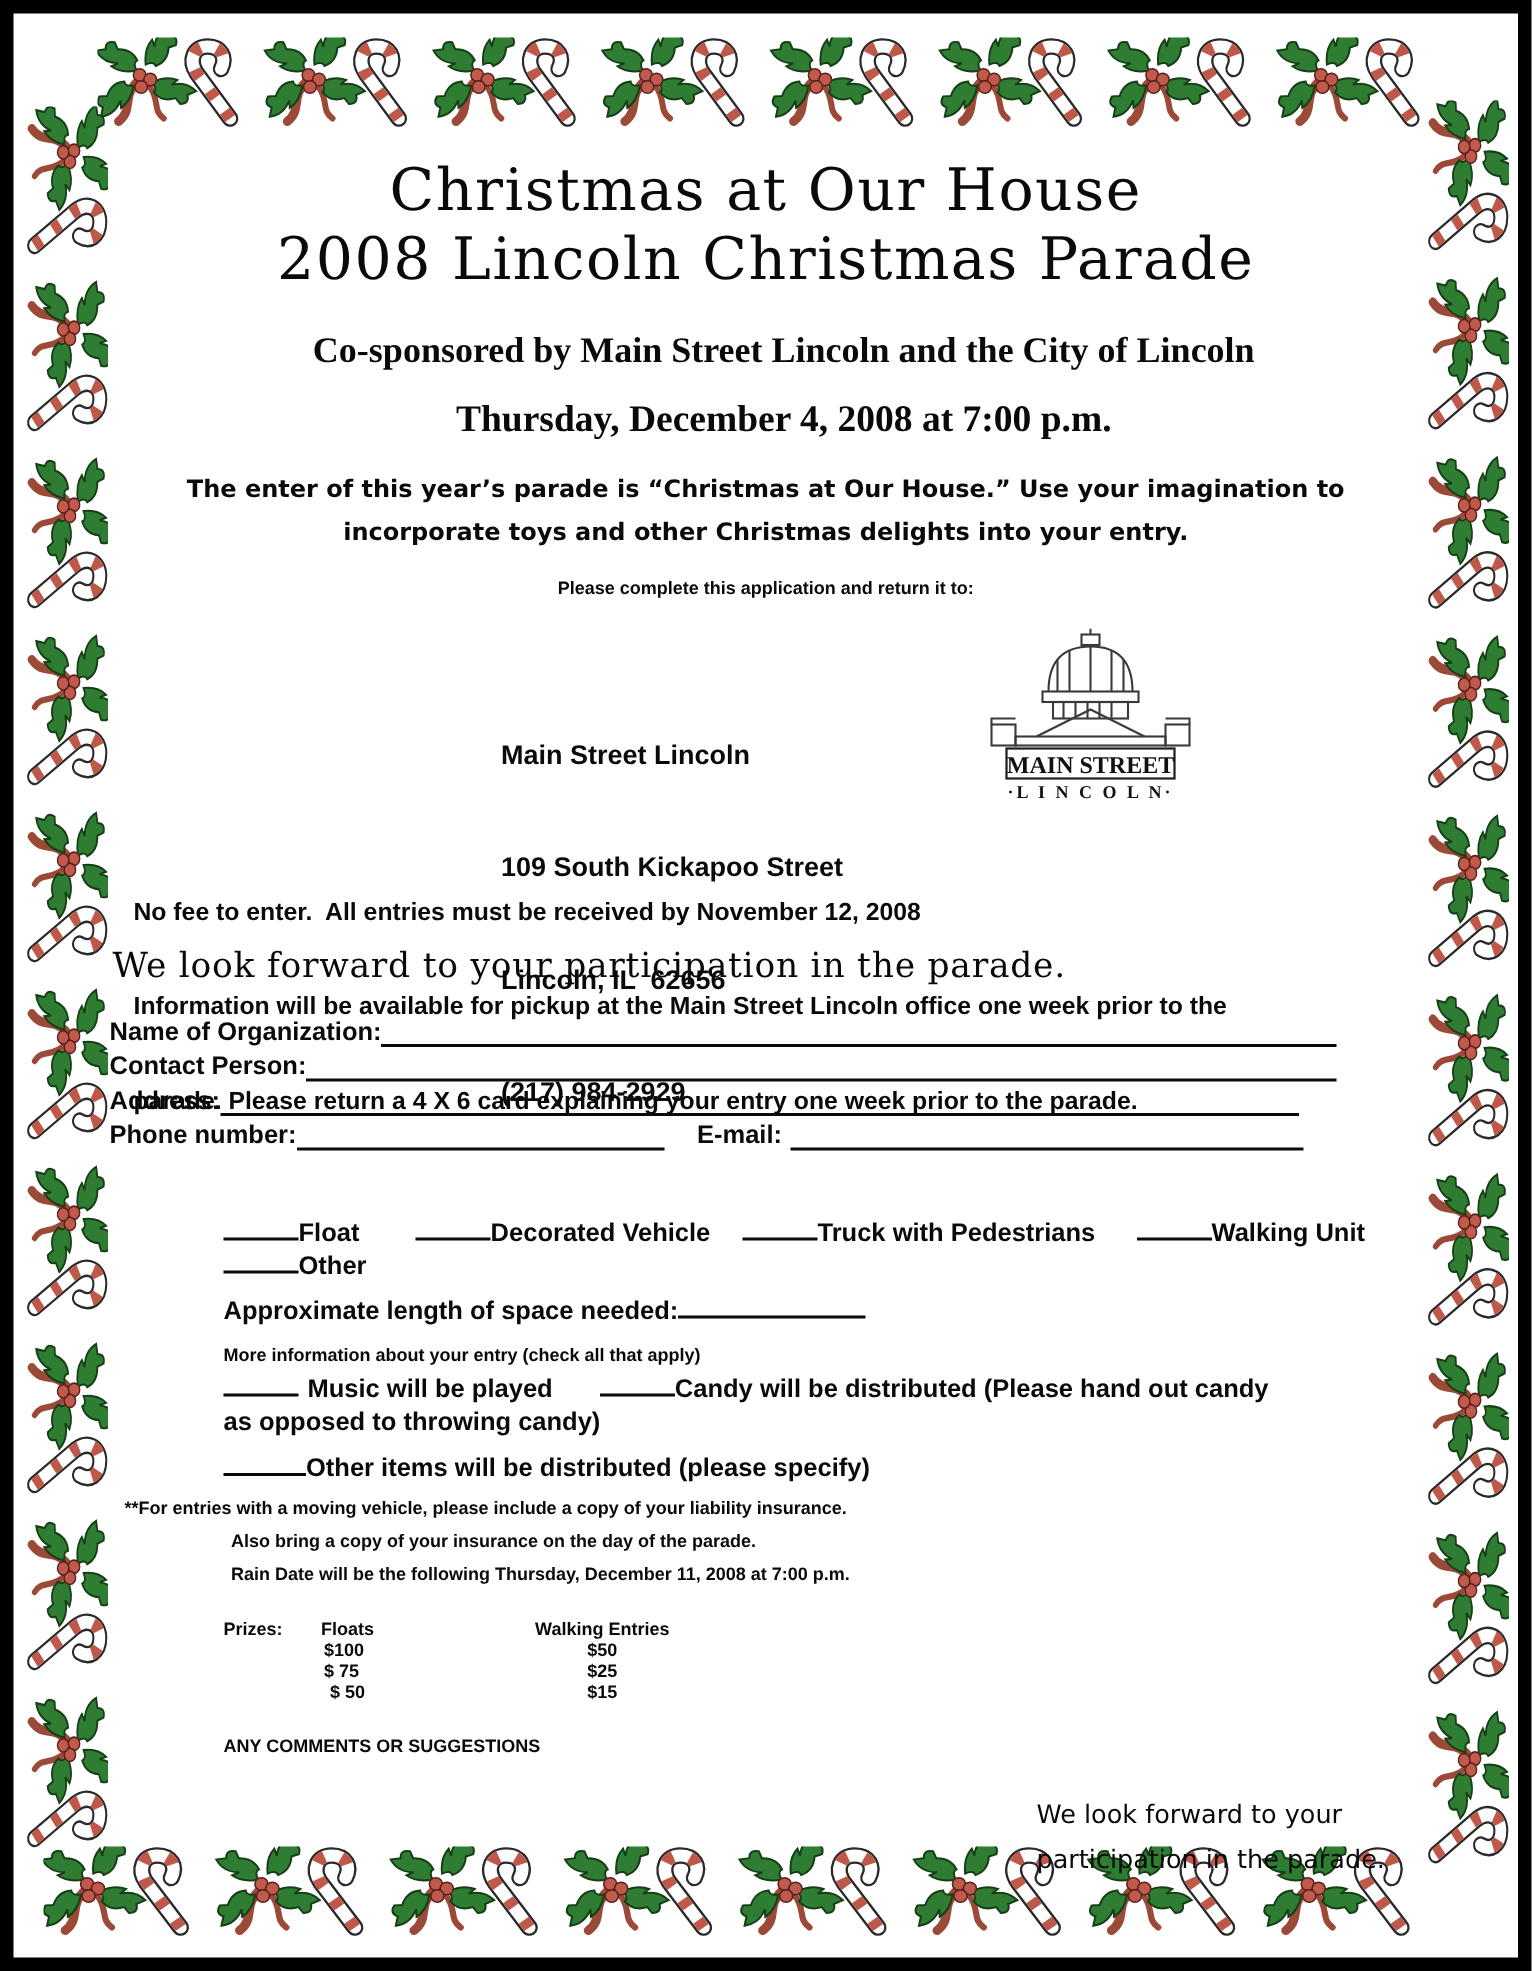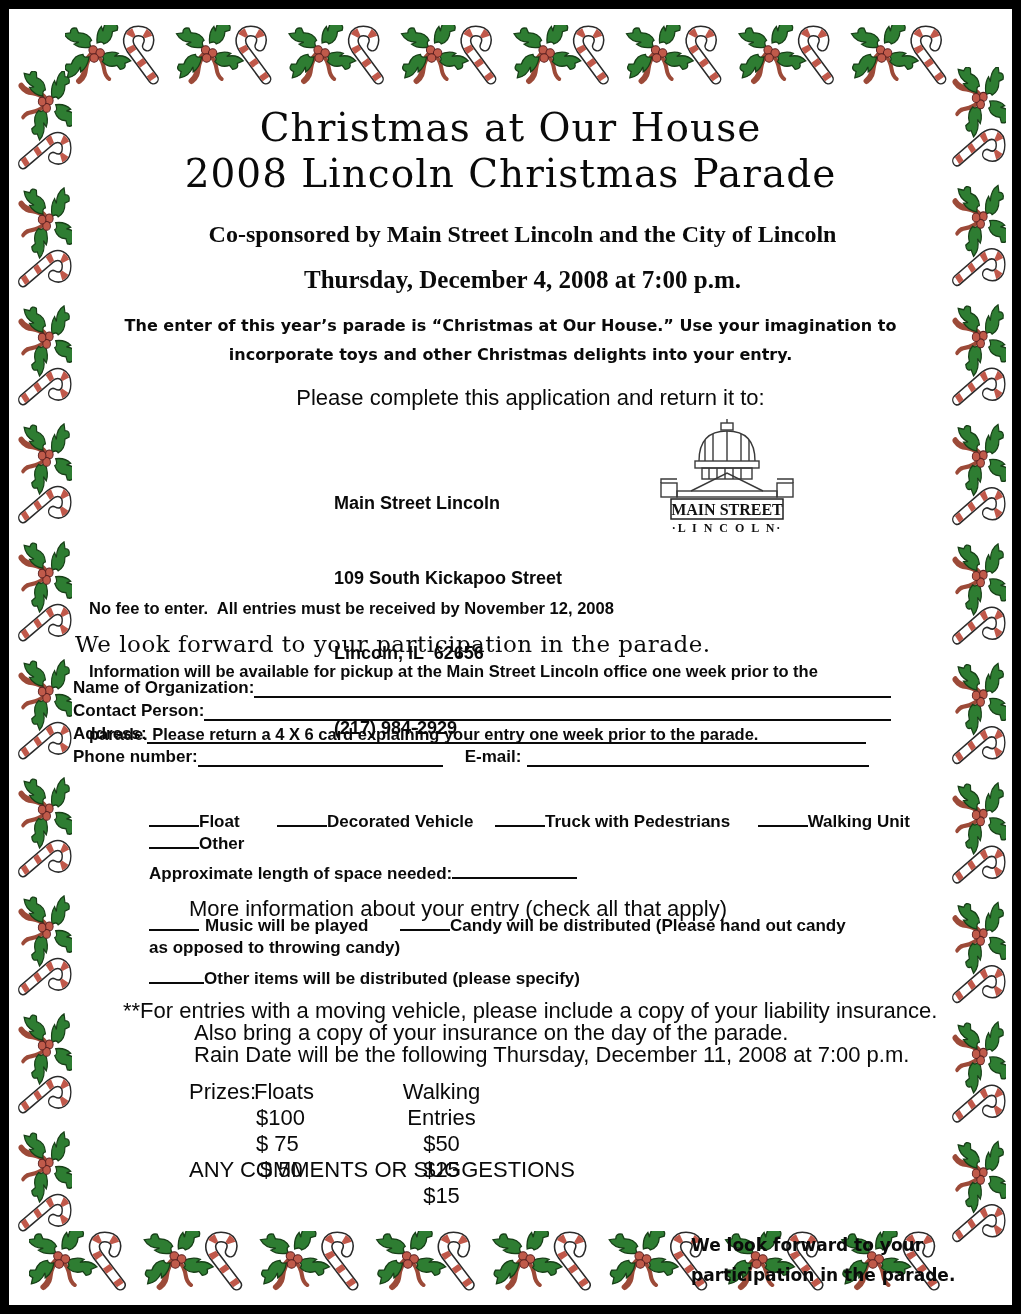--- a/index.html
+++ b/index.html
@@ -3,24 +3,24 @@
 <meta charset="utf-8">
 <style>
   html,body{margin:0;padding:0;background:#777;}
   .page{position:relative;width:1021px;height:1314px;background:#fff;border:9px solid #000;
         box-sizing:border-box;overflow:hidden;font-family:"Liberation Sans",sans-serif;color:#0a0a0a;}
   .abs{position:absolute;}
   .ctr{left:0;right:0;text-align:center;}
   .deco-title{font-family:"DejaVu Serif",serif;font-weight:normal;font-size:39px;letter-spacing:1px;}
   .serif-b{font-family:"Liberation Serif",serif;font-weight:bold;padding-left:24px;}
   .comic{font-family:"DejaVu Sans",sans-serif;font-weight:bold;font-size:16px;letter-spacing:0;}
-  .sans-b{font-weight:normal;font-size:22px;padding-left:40px;}
+  .sans-b{font-weight:bold;font-size:12px;}
   .notes{font-weight:bold;font-size:16.5px;line-height:21px;white-space:pre-wrap;}
   .fancy{font-family:"DejaVu Serif",serif;font-size:23px;letter-spacing:0.5px;}
-  .marker{font-family:"DejaVu Sans",sans-serif;font-weight:bold;font-size:17px;line-height:30px;margin-top:35px;}
+  .marker{font-family:"DejaVu Sans",sans-serif;font-weight:normal;font-size:17px;line-height:30px;}
   .addr{font-weight:bold;font-size:18px;line-height:25px;white-space:pre-wrap;}
   .frow{display:flex;align-items:flex-end;font-weight:bold;font-size:17px;height:23px;}
   .fl{flex:1;border-bottom:2.5px solid #0a0a0a;height:15px;}
   .bl{display:inline-block;border-bottom:2.5px solid #0a0a0a;height:12px;vertical-align:baseline;}
   .w50{width:50px;} .w55{width:55px;} .w125{width:125px;}
   .optrow{font-weight:bold;font-size:17px;white-space:nowrap;}
   .pre{white-space:pre-wrap;}
   svg text{font-family:"Liberation Serif",serif;}
   .garland{position:absolute;}
 </style>

